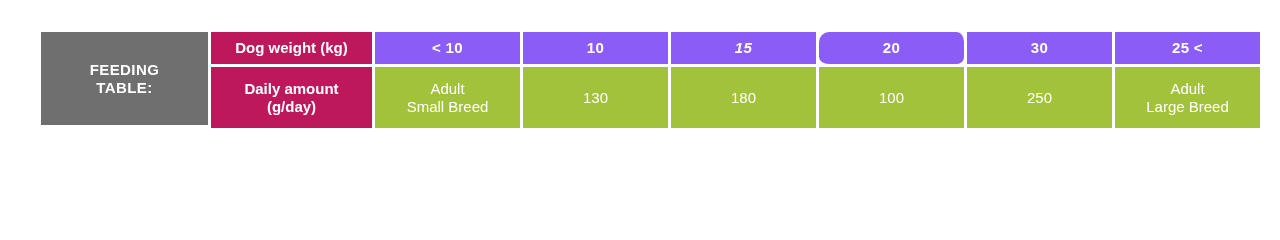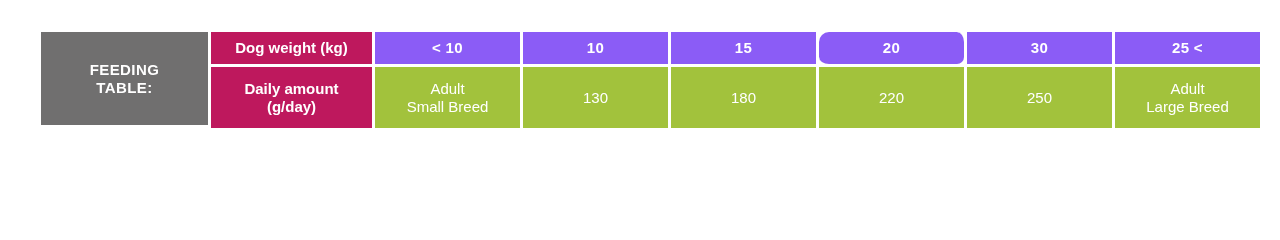--- a/index.html
+++ b/index.html
@@ -84,41 +84,41 @@
       <tr class="row-weight">
         <td class="cell-title" rowspan="2" style="width:167px;">
           <span class="twoline">
             <span>FEEDING</span>
             <span>TABLE:</span>
           </span>
         </td>
         <td class="cell-rowhead" style="width:161px;">Dog weight (kg)</td>
         <td class="gray cell-weight" style="width:145px;">&lt; 10</td>
         <td class="gray cell-weight" style="width:145px;">10</td>
-        <td class="gray cell-weight" style="width:145px;">15</td>
+        <td class="gray cell-weight" style="width:145px;font-style:italic;">15</td>
         <td class="gray cell-weight" style="width:145px;border-radius:10px;">20</td>
         <td class="gray cell-weight" style="width:145px;">30</td>
         <td class="gray cell-weight last-col" style="width:145px;">25 &lt;</td>
       </tr>
       <tr class="row-amount">
         <td class="cell-rowhead">
           <span class="twoline">
             <span>Daily amount</span>
             <span>(g/day)</span>
           </span>
         </td>
         <td class="green cell-amount">
           <span class="twoline">
             <span>Adult</span>
             <span>Small Breed</span>
           </span>
         </td>
         <td class="green cell-amount">130</td>
         <td class="green cell-amount">180</td>
-        <td class="green cell-amount">220</td>
+        <td class="green cell-amount">100</td>
         <td class="green cell-amount">250</td>
         <td class="green cell-amount last-col">
           <span class="twoline">
             <span>Adult</span>
             <span>Large Breed</span>
           </span>
         </td>
       </tr>
     </tbody>
   </table>

